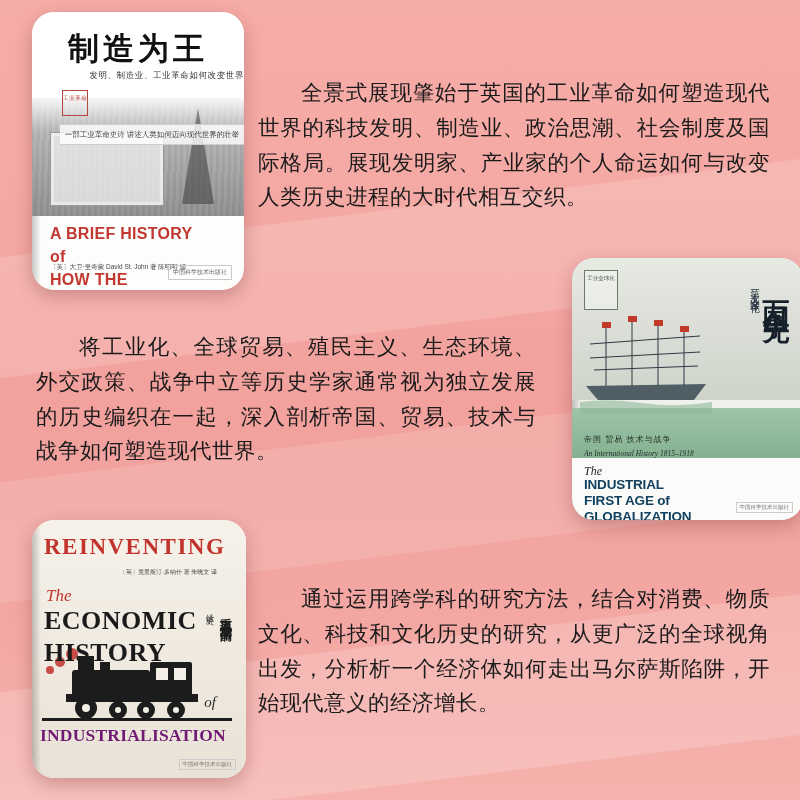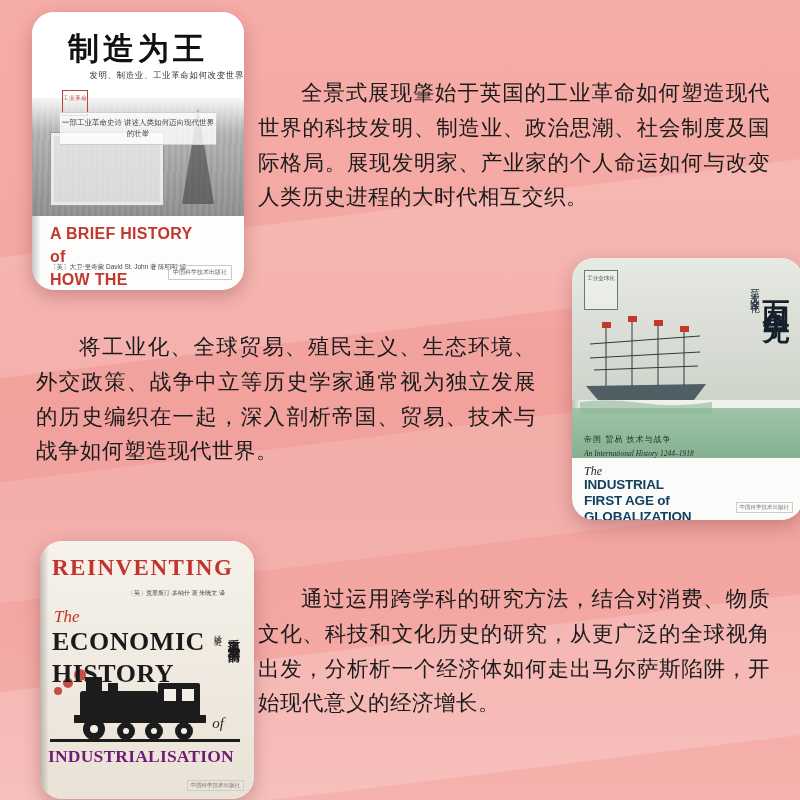--- a/index.html
+++ b/index.html
@@ -94,22 +94,22 @@
     width: 26px; height: 26px;
     border: 1px solid #b5453c;
     color: #b5453c;
     font-size: 6px;
     line-height: 8px;
     text-align: center;
     padding-top: 3px;
     box-sizing: border-box;
   }
   #book-1 .b1-badge {
-    position: absolute; left: 28px; top: 100px;
-    width: 156px;
+    position: absolute; left: 28px; top: 112px;
+    width: 184px;
     border-top: 1px solid #cfcfcf;
     border-bottom: 1px solid #cfcfcf;
     padding: 4px 0;
     text-align: center;
     font-size: 7.5px;
     color: #444;
     line-height: 1.5;
     background: rgba(255,255,255,0.8);
   }
   #book-1 .b1-photo {
@@ -232,24 +232,23 @@
     letter-spacing: -0.2px;
   }
   #book-2 .b2-pub {
     position: absolute; right: 10px; bottom: 7px;
     font-size: 5.5px; color: #777;
     border: 1px solid #ccc; padding: 1px 3px;
   }
 
   
   #book-3 {
-    left: 32px; top: 541px;
+    left: 32px; top: 520px;
     width: 214px; height: 258px;
     background: #f3efe7;
-    margin-left: 8px;
   }
   #book-3 .b3-bg {
     position: absolute; inset: 0;
     background: linear-gradient(180deg, #f6f2ea 0%, #efe9df 55%, #e9e2d6 100%);
   }
   #book-3 .b3-rein {
     position: absolute; left: 12px; top: 14px;
     font-size: 23px;
     font-weight: bold;
     letter-spacing: 1.5px;
@@ -362,21 +361,21 @@
         <rect x="74" y="6" width="9" height="6"></rect>
         <rect x="100" y="12" width="9" height="6"></rect>
       </g>
       <path d="M0 88 Q30 84 62 89 Q96 94 132 88 L132 100 L0 100 Z" fill="#8fb79a" opacity="0.6"></path>
     </svg>
 
     <div class="b2-stamp">工业全球化</div>
     <div class="b2-vtitle">万国争先</div>
     <div class="b2-vsub">第一次工业全球化</div>
     <div class="b2-label">帝国   贸易   技术与战争</div>
-    <div class="b2-ital">An International History 1244–1918</div>
+    <div class="b2-ital">An International History 1815–1918</div>
     <div class="b2-the">The</div>
     <div class="b2-eng">
       <div>INDUSTRIAL</div>
       <div>FIRST AGE of</div>
       <div>GLOBALIZATION</div>
     </div>
     <div class="b2-pub">中国科学技术出版社</div>
   </div>
 
   <div class="book" id="book-3">

